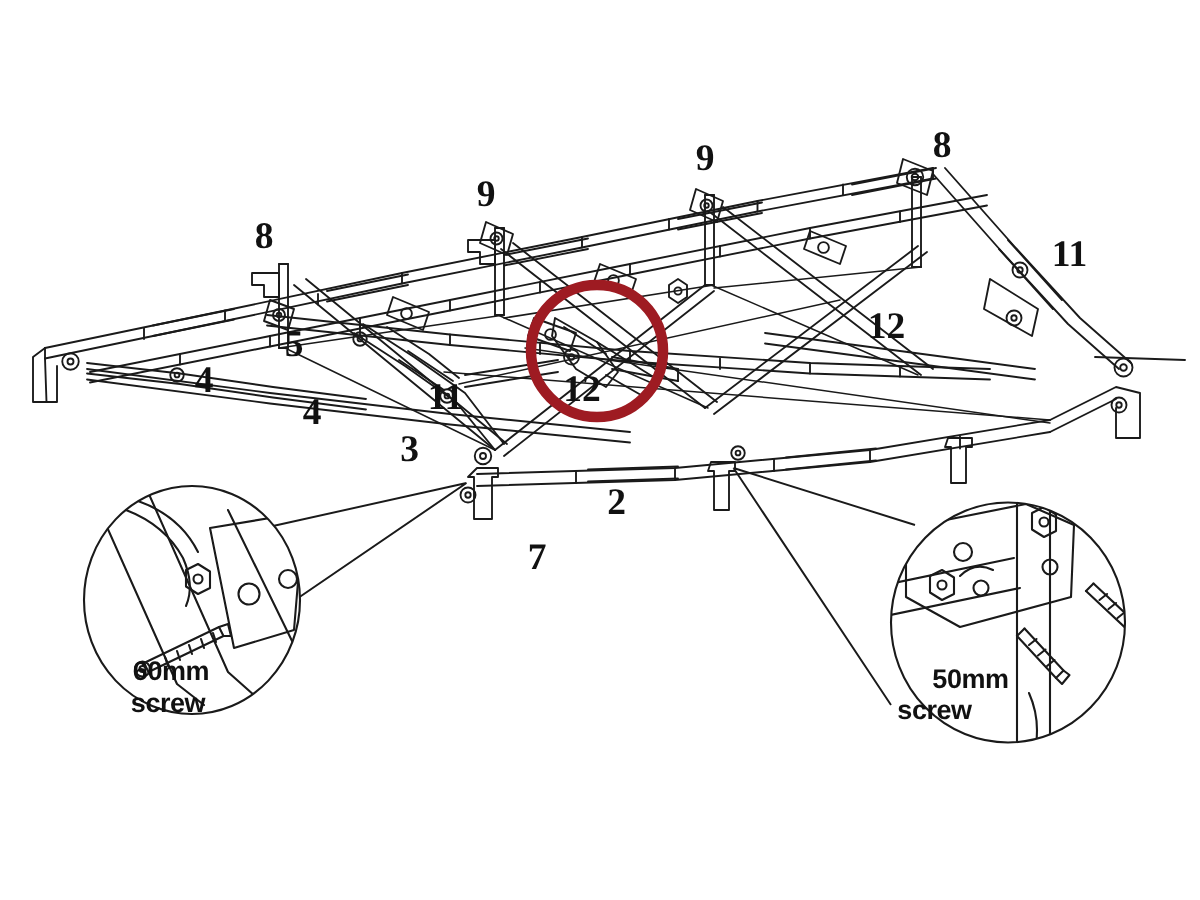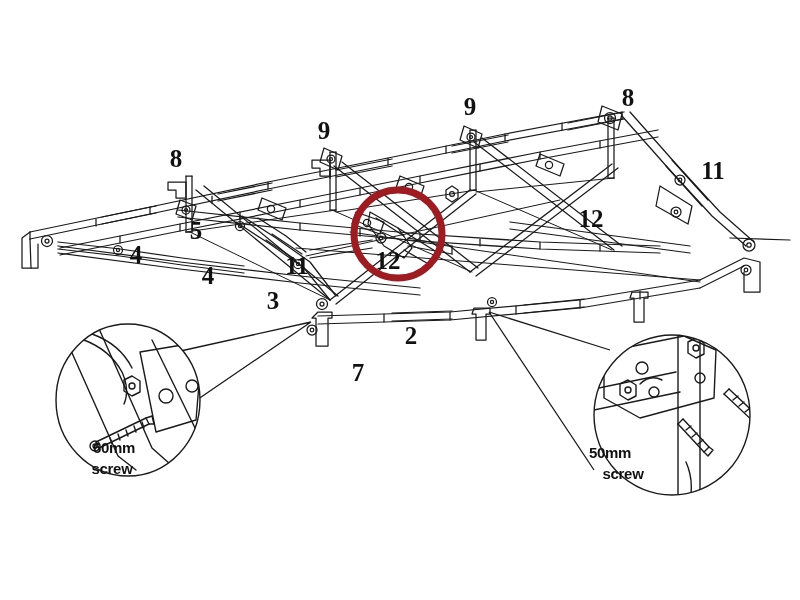--- a/index.html
+++ b/index.html
@@ -5,21 +5,21 @@
   html,body{margin:0;padding:0;background:#ffffff;}
   body{width:800px;height:600px;overflow:hidden;
        font-family:"Liberation Serif",serif;}
   #stage{position:relative;width:800px;height:600px;background:#fff;}
   #art{position:absolute;left:0;top:0;width:800px;height:600px;}
   .lbl{position:absolute;font-family:"Liberation Serif",serif;font-weight:700;
        color:#111;line-height:1;white-space:nowrap;
        transform:translate(-50%,-50%);}
   .lbl.n{font-size:25px;}
   .cap{position:absolute;font-family:"Liberation Sans",sans-serif;font-weight:700;
-       color:#111;font-size:15px;line-height:1.15;white-space:nowrap;
+       color:#111;font-size:18px;line-height:1.15;white-space:nowrap;
        transform:translate(-50%,-50%);letter-spacing:-.3px;}
 </style>
 </head>
 <body>
 
 <div id="stage">
 
   <svg id="art" viewBox="0 0 800 600">
     <defs>
       <clipPath id="clipL">
@@ -335,16 +335,16 @@
   <span class="lbl n" style="left:297px;top:265px;">11</span>
   <span class="lbl n" style="left:591px;top:218px;">12</span>
   <span class="lbl n" style="left:388px;top:260px;">12</span>
   <span class="lbl n" style="left:273px;top:300px;">3</span>
   <span class="lbl n" style="left:411px;top:335px;">2</span>
   <span class="lbl n" style="left:358px;top:372px;">7</span>
 
   <span class="cap" style="left:114px;top:448px;">60mm</span>
   <span class="cap" style="left:112px;top:469px;">screw</span>
 
-  <span class="cap" style="left:590px;top:453px;padding-left:40px;">50mm</span>
+  <span class="cap" style="left:627px;top:453px;padding-left:40px;">50mm</span>
   <span class="cap" style="left:623px;top:474px;">screw</span>
 
 </div>
 
 </body></html>

